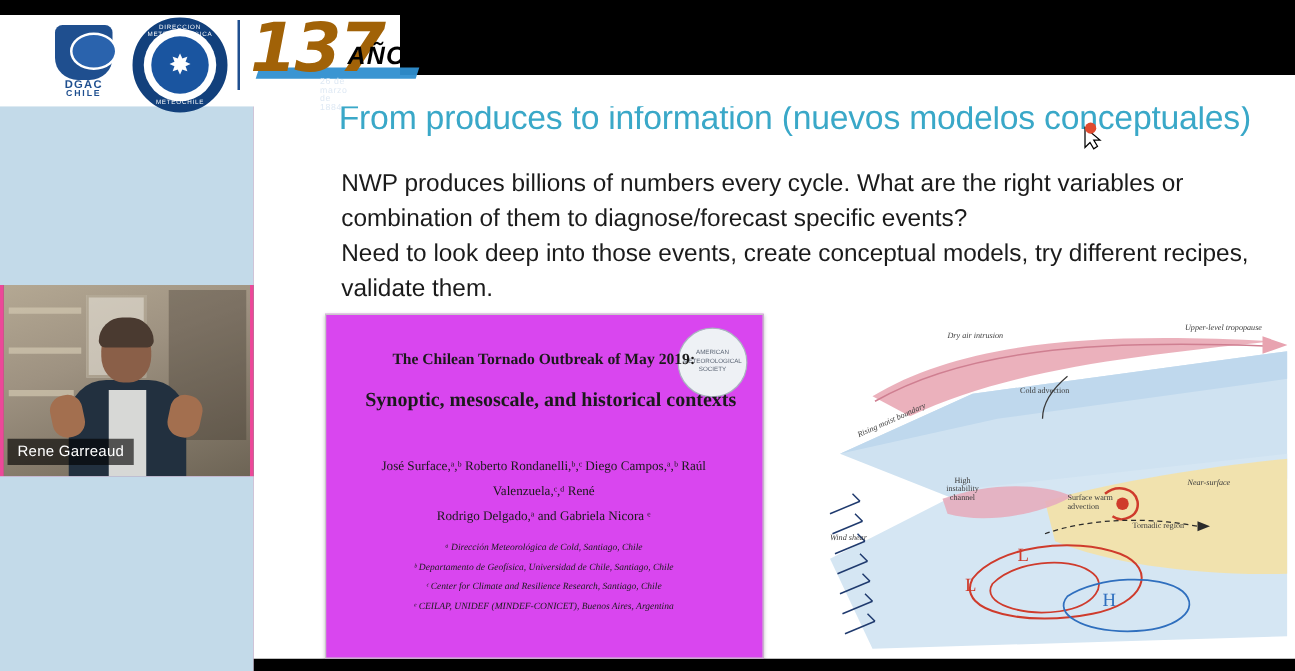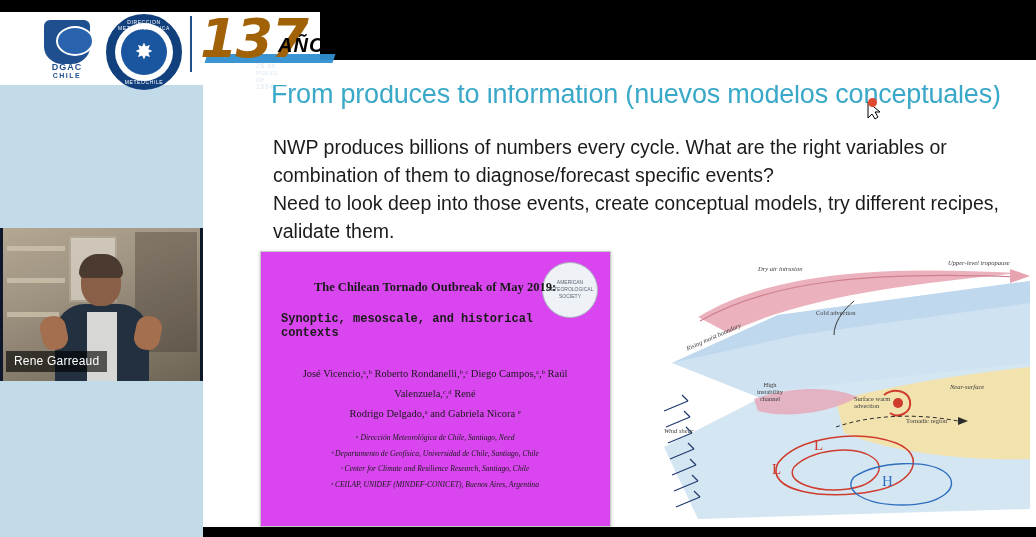--- a/index.html
+++ b/index.html
@@ -19,21 +19,21 @@
     height: 537px;
     background: #000;
     overflow: hidden;
   }
 
   
   #left-col {
     position: absolute;
     left: 0; top: 0;
     width: 203px; height: 537px;
-    background: #0f172a;
+    background: #ec4899;
   }
   #left-top-fill {
     position: absolute;
     left: 0; top: 0;
     width: 203px; height: 228px;
     background: #c3dae9;
   }
   #webcam {
     position: absolute;
     left: 3px; top: 228px;
@@ -344,23 +344,23 @@
     text-align: center;
     font-family: "Liberation Serif", serif;
     font-size: 12.5px;
     font-weight: bold;
     color: #1a1a1a;
   }
   #paper .psub {
     position: absolute;
     left: 20px; top: 60px;
     width: 308px;
-    text-align: left;
-    font-family: Liberation Mono, monospace;
-    font-size: 12px;
+    text-align: right;
+    font-family: Liberation Serif, serif;
+    font-size: 16px;
     font-weight: bold;
     color: #1a1a1a;
   }
   #paper .pauthors {
     position: absolute;
     left: 16px; top: 112px;
     width: 316px;
     text-align: center;
     font-family: "Liberation Serif", serif;
     font-size: 10.5px;
@@ -447,25 +447,25 @@
     <div id="slide-body">
       <p>NWP produces billions of numbers every cycle. What are the right variables or combination of them to diagnose/forecast specific events?</p>
       <p>Need to look deep into those events, create conceptual models, try different recipes, validate them.</p>
     </div>
 
     <div id="paper">
       <div class="seal">AMERICAN METEOROLOGICAL SOCIETY</div>
       <div class="ptitle">The Chilean Tornado Outbreak of May 2019:</div>
       <div class="psub">Synoptic, mesoscale, and historical contexts</div>
       <div class="pauthors">
-        <div>José Vicencio,ᵃ,ᵇ Roberto Rondanelli,ᵇ,ᶜ Diego Campos,ᵃ,ᵇ Raúl Valenzuela,ᶜ,ᵈ René</div>
+        <div>José Surface,ᵃ,ᵇ Roberto Rondanelli,ᵇ,ᶜ Diego Campos,ᵃ,ᵇ Raúl Valenzuela,ᶜ,ᵈ René</div>
         <div>Rodrigo Delgado,ᵃ and Gabriela Nicora ᵉ</div>
       </div>
       <div class="paffil">
-        <div>ᵃ Dirección Meteorológica de Chile, Santiago, Need</div>
+        <div>ᵃ Dirección Meteorológica de Cold, Santiago, Chile</div>
         <div>ᵇ Departamento de Geofísica, Universidad de Chile, Santiago, Chile</div>
         <div>ᶜ Center for Climate and Resilience Research, Santiago, Chile</div>
         <div>ᵉ CEILAP, UNIDEF (MINDEF-CONICET), Buenos Aires, Argentina</div>
       </div>
     </div>
 
     <div id="diagram">
       <svg width="372" height="274" viewBox="0 0 372 274">
 
         <polygon points="14,112 120,64 372,30 372,132 110,150" fill="#cfe2f1"></polygon>

